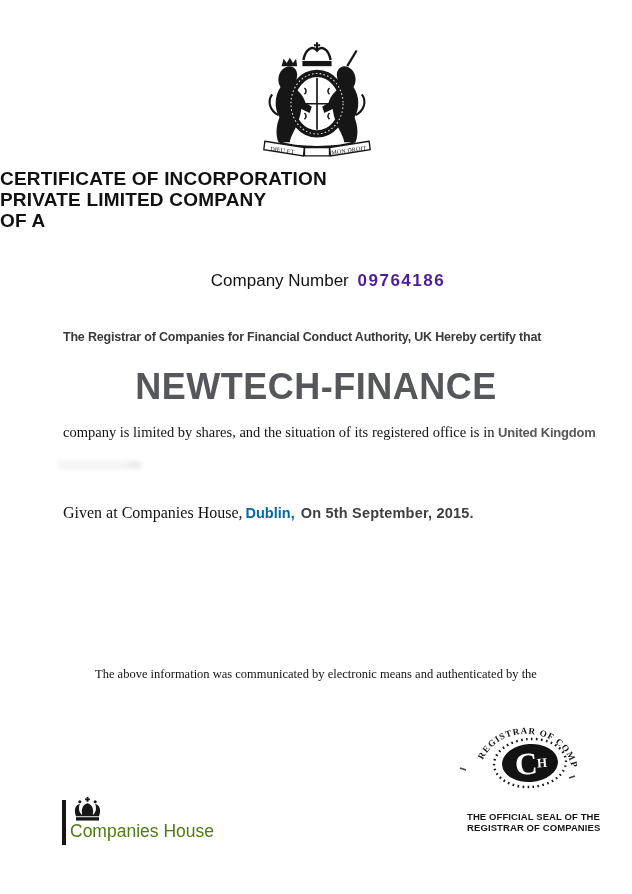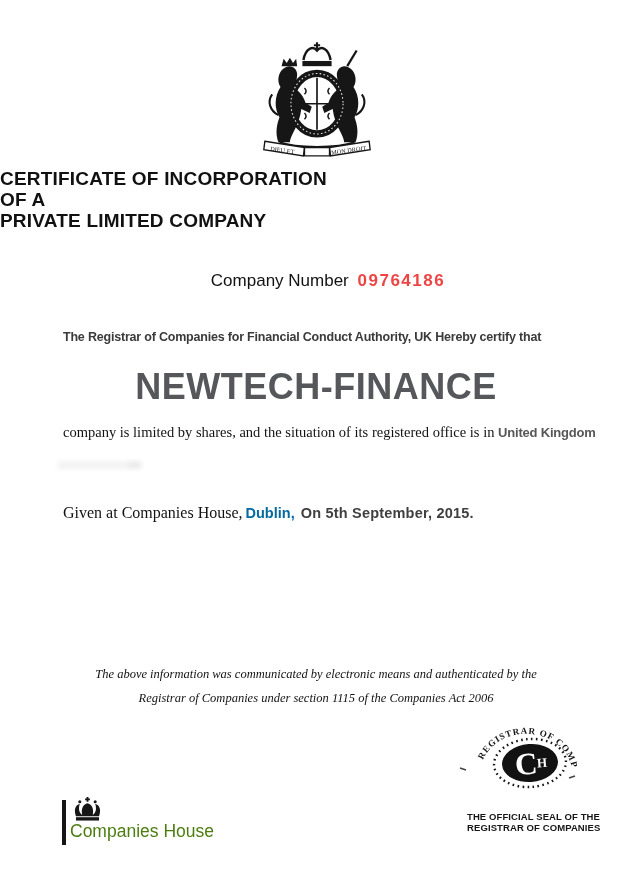--- a/index.html
+++ b/index.html
@@ -37,21 +37,21 @@
     top: 271px;
     left: 0;
     width: 632px;
     text-align: center;
     padding-left: 24px;
     font-size: 17px;
     color: #121212;
   }
   .company-number-value {
     font-weight: bold;
-    color: #ef4444;
+    color: #4c1d95;
     letter-spacing: 1.5px;
     margin-left: 4px;
   }
   .certify-line {
     position: absolute;
     top: 330px;
     left: 63px;
     width: 560px;
     font-weight: bold;
     font-size: 12.5px;
@@ -134,21 +134,20 @@
   .footer-note {
     position: absolute;
     top: 662px;
     left: 0;
     width: 632px;
     text-align: center;
     font-family: "Liberation Serif", serif;
     font-size: 12.5px;
     line-height: 24px;
     color: #121212;
-    font-style: italic;
   }
   .seal-svg {
     position: absolute;
     left: 450px;
     top: 708px;
     width: 164px;
     height: 100px;
   }
   .seal-caption {
     position: absolute;
@@ -205,22 +204,22 @@
         <path d="M120,99 L82,105 L83,113 L121,107 Z" fill="#ffffff" stroke-width="1.3"></path>
         <path d="M58,105 h24 v8 h-24 z" fill="#ffffff" stroke-width="1.3"></path>
       </g>
     </g>
     <text x="25" y="108" font-size="6" transform="rotate(8 25 108)" fill="#161616" font-family="Liberation Serif, serif">DIEU ET</text>
     <text x="84" y="112" font-size="6" transform="rotate(-8 84 112)" fill="#161616" font-family="Liberation Serif, serif">MON DROIT</text>
   </svg>
 
   <div class="title-block">
     <div>CERTIFICATE OF INCORPORATION</div>
+    <div>PRIVATE LIMITED COMPANY</div>
     <div>OF A</div>
-    <div>PRIVATE LIMITED COMPANY</div>
   </div>
 
   <div class="company-number-line">
     <span>Company Number</span>
     <span class="company-number-value">09764186</span>
   </div>
 
   <div class="certify-line">The Registrar of Companies for Financial Conduct Authority, UK Hereby certify that</div>
 
   <div class="company-name">NEWTECH-FINANCE</div>
@@ -231,21 +230,20 @@
 
   <div class="scan-artifact"></div>
   <div class="scan-artifact2"></div>
 
   <div class="given-line">
     <span>Given at Companies House,</span><span class="given-city">Dublin,</span><span class="given-date">On 5th September, 2015.</span>
   </div>
 
   <div class="footer-note">
     <div>The above information was communicated by electronic means and authenticated by the</div>
-    <div>Registrar of Companies under section 1115 of the Companies Act 2006</div>
   </div>
 
   <svg class="seal-svg" viewBox="0 0 164 100" aria-hidden="true">
     <defs>
       <path id="sealArc" d="M 33,52 A 46,40 0 0 1 122,62" fill="none"></path>
     </defs>
     <text font-family="Liberation Serif, serif" font-size="9" font-weight="bold" fill="#161616" letter-spacing="1">
       <textPath href="#sealArc" textLength="148" lengthAdjust="spacingAndGlyphs">REGISTRAR OF COMPANIES</textPath>
     </text>
     <g transform="rotate(-4 80 55)">

